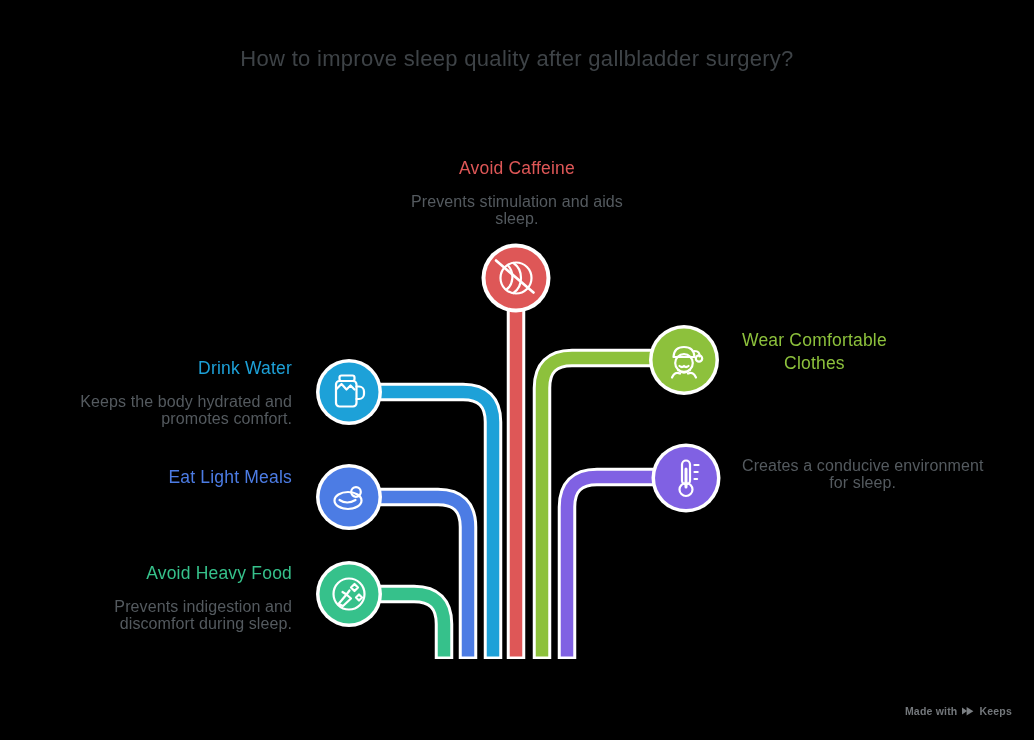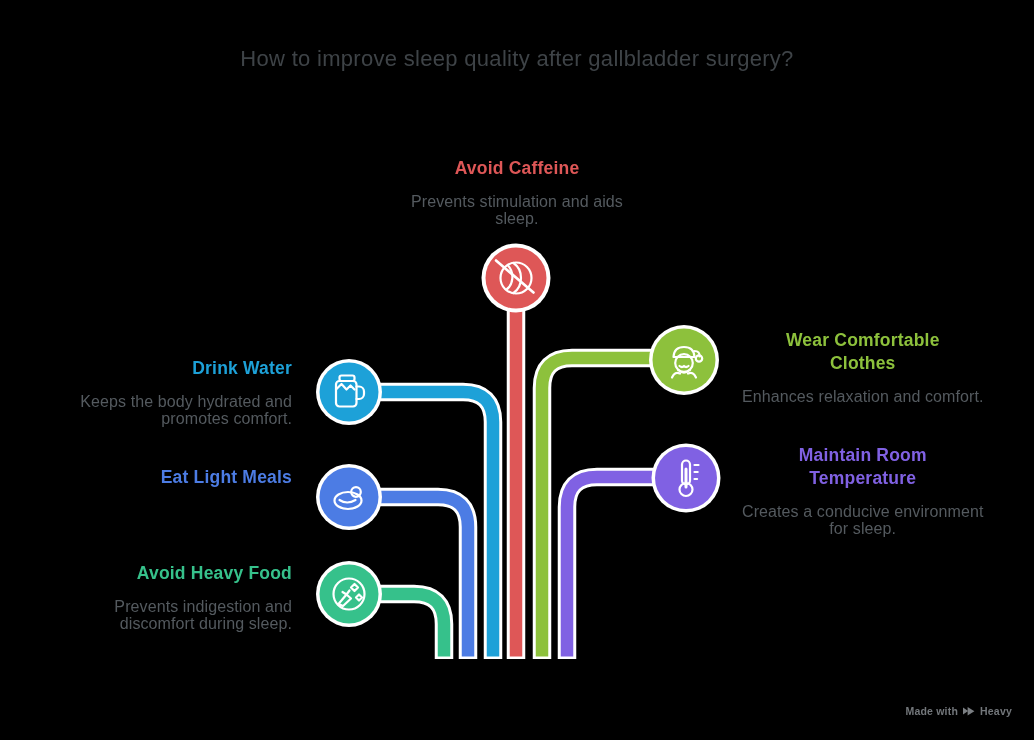--- a/index.html
+++ b/index.html
@@ -7,21 +7,21 @@
     position:relative;width:1034px;height:740px;background:#000000;
     font-family:"Liberation Sans",sans-serif;overflow:hidden;
   }
   .title{
     position:absolute;top:46px;left:0;width:1034px;text-align:center;
     font-size:22px;font-weight:400;color:#3e4347;letter-spacing:.3px;
   }
   svg.diagram{position:absolute;top:0;left:0;}
   .label-block{position:absolute;}
   .label-block .heading{
-    font-size:17.5px;font-weight:700;line-height:23px;white-space:pre-line;
+    font-size:17.5px;font-weight:400;line-height:23px;white-space:pre-line;
     letter-spacing:.2px;
   }
   .label-block .desc{
     margin-top:13px;font-size:16px;line-height:17px;color:#545a5f;
     white-space:pre-line;letter-spacing:.1px;
   }
   .align-right{text-align:right;}
   .align-left{text-align:center;}
   .align-center{text-align:center;transform:translateX(-50%);}
   #block-avoid-caffeine{left:517px;top:157px;width:300px;}
@@ -154,32 +154,29 @@
 
   <div class="label-block align-right" id="block-avoid-heavy-food">
     <div class="heading" style="color: rgb(54, 193, 139);">Avoid Heavy Food</div>
     <div class="desc">Prevents indigestion and
 discomfort during sleep.</div>
   </div>
 
   <div class="label-block align-left" id="block-wear-comfortable-clothes">
     <div class="heading" style="color: rgb(141, 193, 60);">Wear Comfortable
 Clothes</div>
-    <div class="desc">Enhances relaxation and comfort.</div>
   </div>
 
   <div class="label-block align-left" id="block-maintain-room-temperature">
-    <div class="heading" style="color: rgb(128, 97, 227);">Maintain Room
-Temperature</div>
     <div class="desc">Creates a conducive environment
 for sleep.</div>
   </div>
 
   <div class="watermark">
     <span>Made with</span>
     <svg width="12" height="9" viewBox="0 0 12 9">
       <path d="M0 0.6 L5.2 4 L0 7.4 Z" fill="#7b7f83"></path>
       <path d="M4.6 0 L11.4 4.3 L4.6 8.6 Z" fill="#7b7f83"></path>
     </svg>
-    <span>Heavy</span>
+    <span>Keeps</span>
   </div>
 
 </div>
 
 </body></html>

